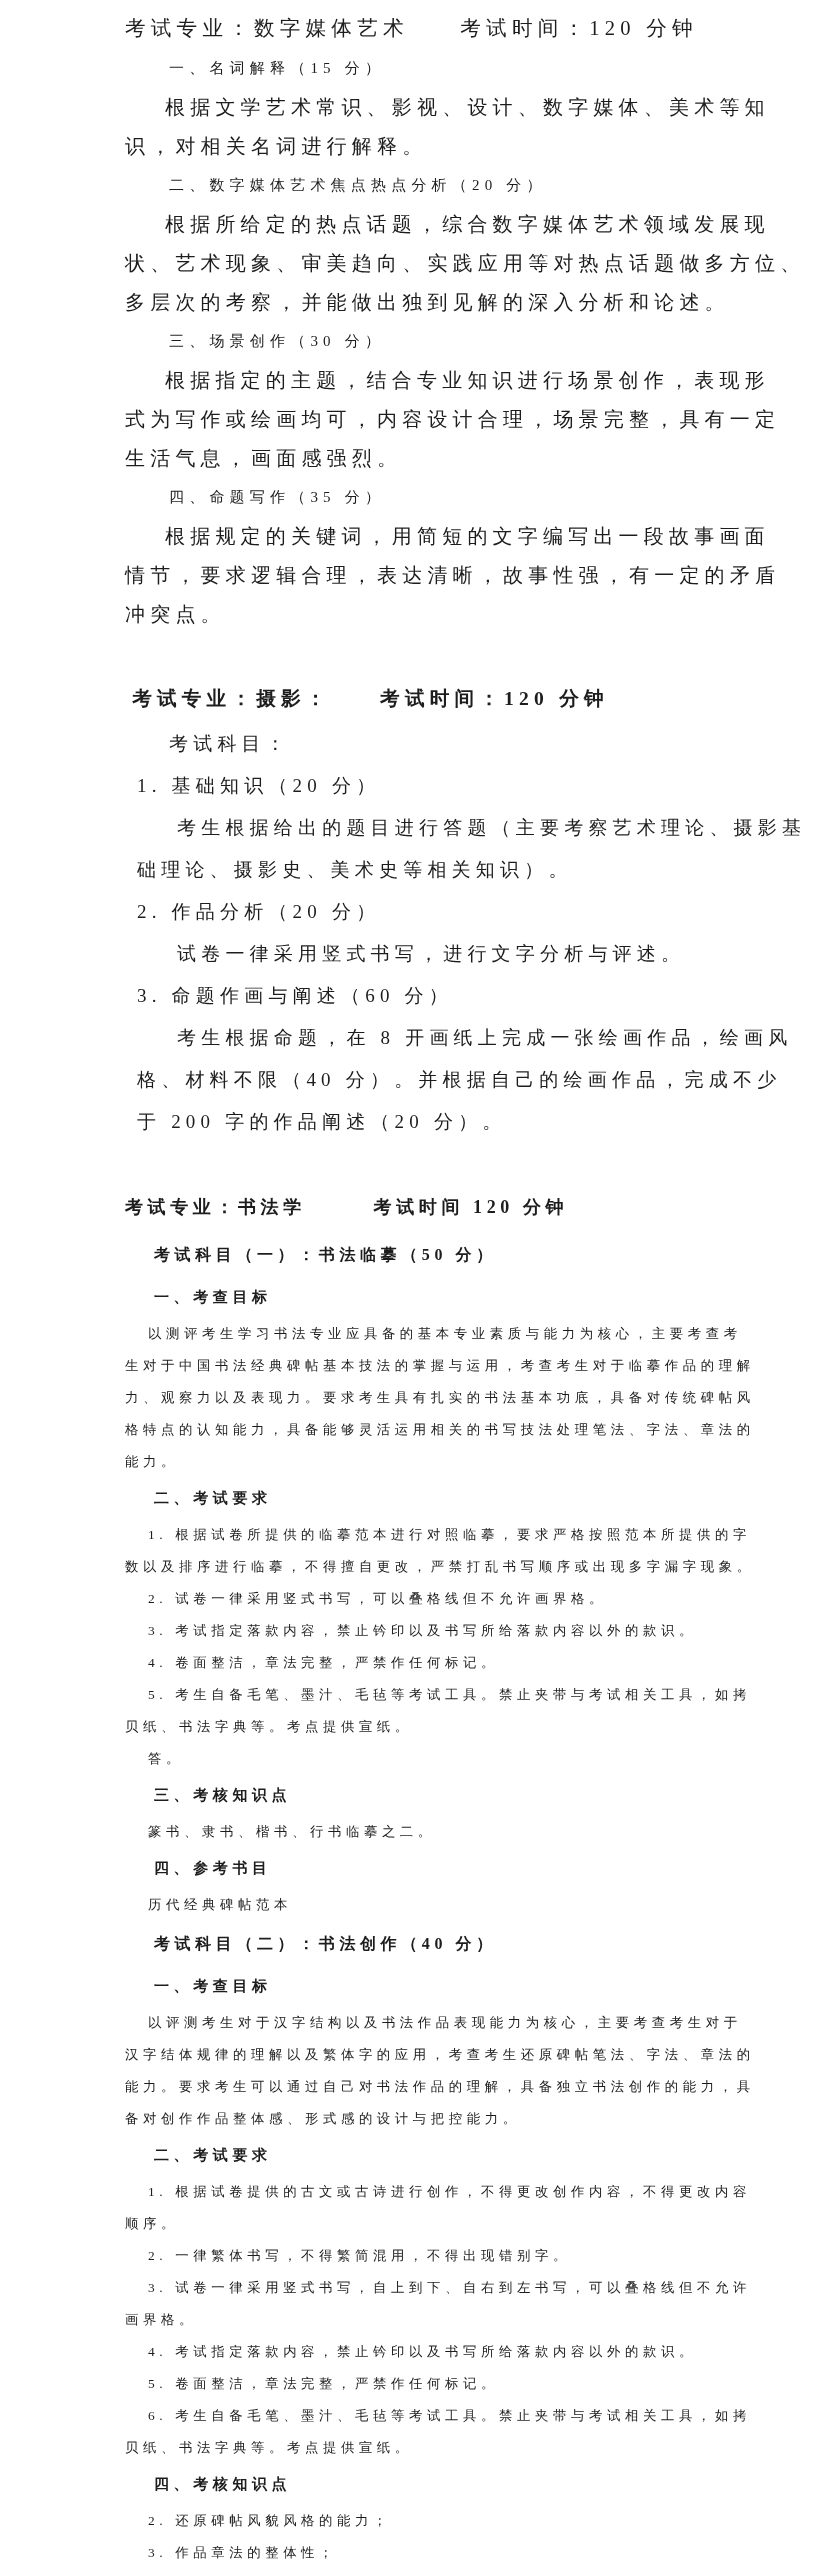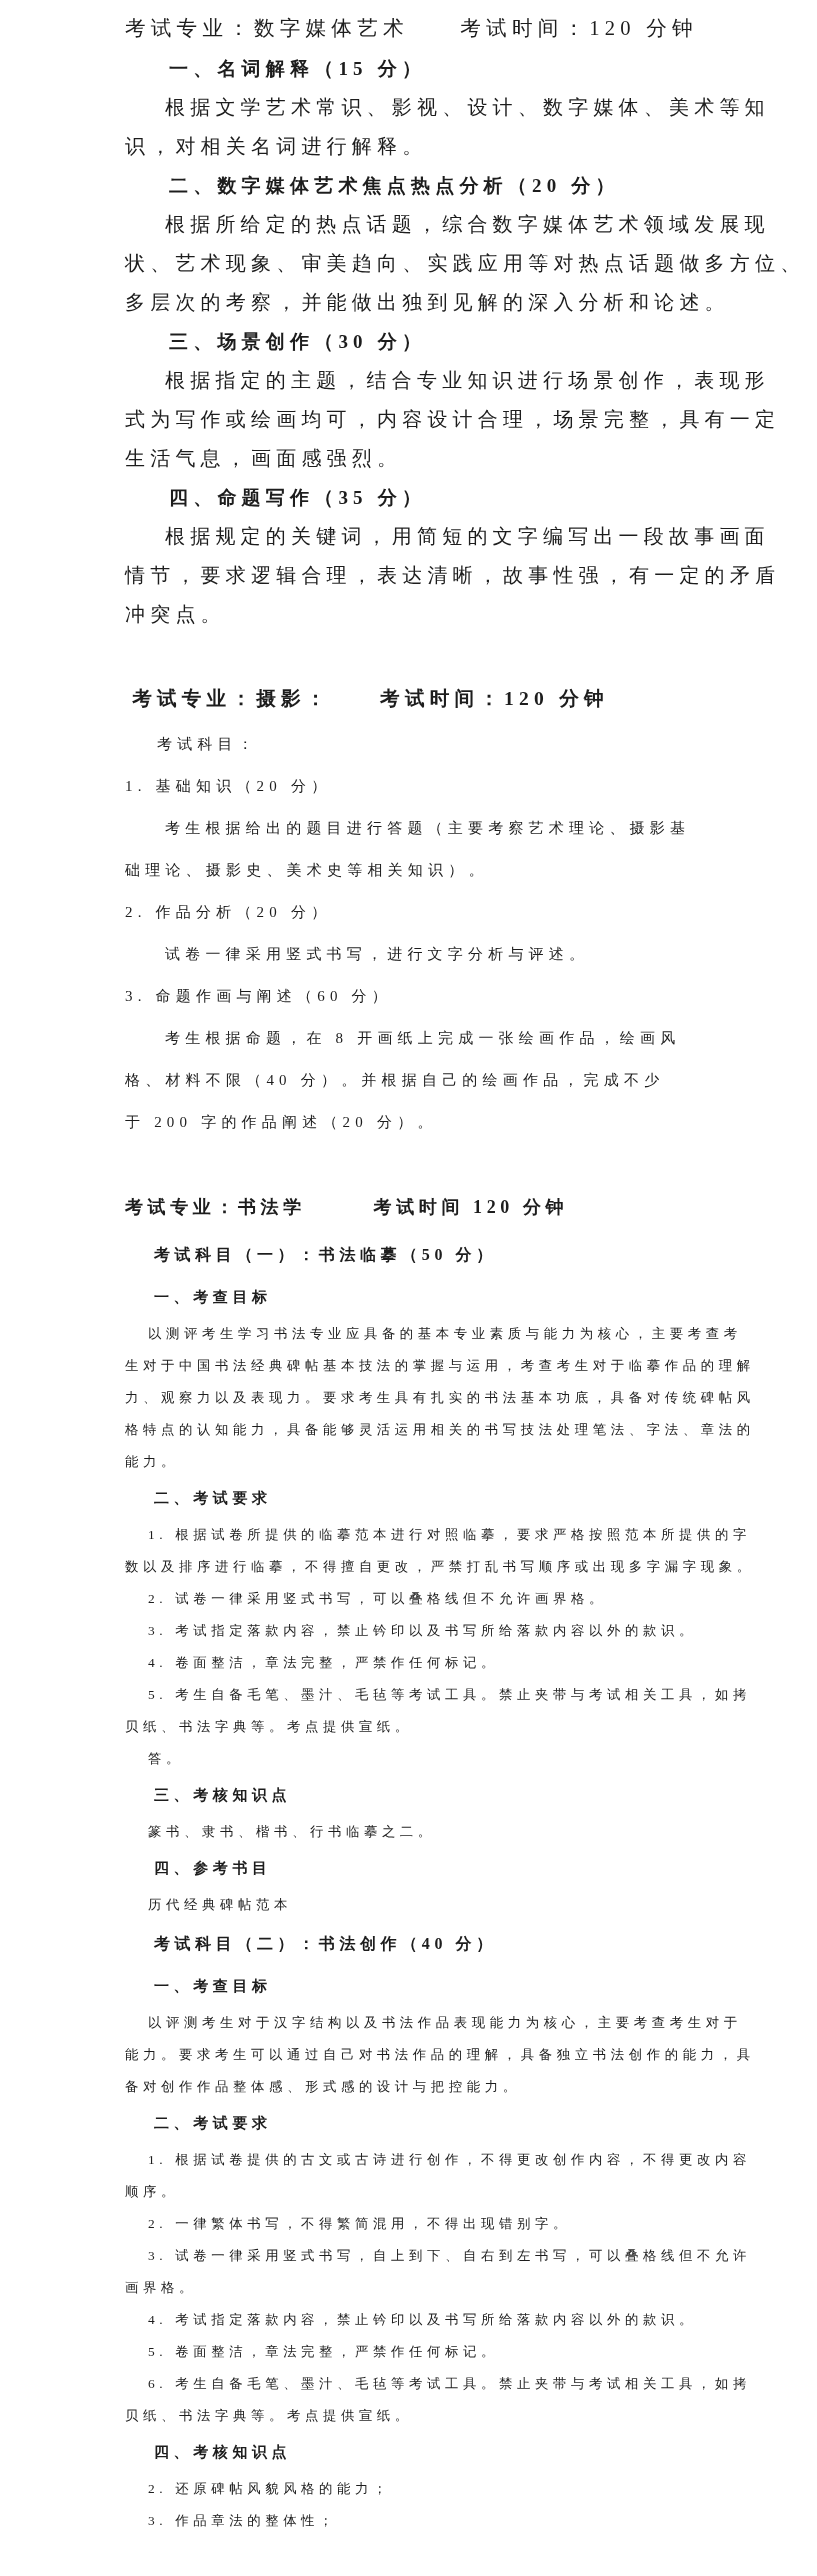--- a/index.html
+++ b/index.html
@@ -20,26 +20,26 @@
     margin-left: 125px;
     width: 639px;
   }
   .line {
     white-space: nowrap;
     letter-spacing: 5.2px;
   }
 
   
   .title-a   { font-size: 20.6px; font-weight: normal; line-height: 42px; }
-  .heading-a { font-size: 19px; font-weight: bold; line-height: 39px; text-indent: 44px; }
+  .heading-a { font-size: 15px; font-weight: normal; line-height: 39px; text-indent: 44px; }
   .body-a    { font-size: 20px; line-height: 39px; }
 
   
   .title-b   { font-size: 19.6px; font-weight: bold; line-height: 49px; margin-top: 40px; text-indent: 7.2px; }
-  .body-b    { font-size: 15px; line-height: 42px; }
+  .body-b    { font-size: 19px; line-height: 42px; margin-left: 12px; }
 
   
   .title-c    { font-size: 18px; font-weight: bold; line-height: 49px; margin-top: 40px; letter-spacing: 4.6px; }
   .heading2-c { font-size: 16px; font-weight: bold; line-height: 45px; text-indent: 29px; letter-spacing: 4.6px; }
   .heading-c  { font-size: 15px; font-weight: bold; line-height: 41px; text-indent: 29px; letter-spacing: 4.6px; }
   .body-c     { font-size: 13.4px; line-height: 32px; letter-spacing: 4.6px; }
 
   
   .ind-ab  { text-indent: 40px; }
   .ind-mid { text-indent: 32px; }
@@ -98,20 +98,21 @@
       <div class="line body-c ind-c">5. 考生自备毛笔、墨汁、毛毡等考试工具。禁止夹带与考试相关工具，如拷</div>
       <div class="line body-c">贝纸、书法字典等。考点提供宣纸。</div>
       <div class="line body-c ind-c">答。</div>
       <div class="line heading-c">三、考核知识点</div>
       <div class="line body-c ind-c">篆书、隶书、楷书、行书临摹之二。</div>
       <div class="line heading-c">四、参考书目</div>
       <div class="line body-c ind-c">历代经典碑帖范本</div>
       <div class="line heading2-c">考试科目（二）：书法创作（40 分）</div>
       <div class="line heading-c">一、考查目标</div>
       <div class="line body-c ind-c">以评测考生对于汉字结构以及书法作品表现能力为核心，主要考查考生对于</div>
+      <div class="line body-c">汉字结体规律的理解以及繁体字的应用，考查考生还原碑帖笔法、字法、章法的</div>
       <div class="line body-c">能力。要求考生可以通过自己对书法作品的理解，具备独立书法创作的能力，具</div>
       <div class="line body-c">备对创作作品整体感、形式感的设计与把控能力。</div>
       <div class="line heading-c">二、考试要求</div>
       <div class="line body-c ind-c">1. 根据试卷提供的古文或古诗进行创作，不得更改创作内容，不得更改内容</div>
       <div class="line body-c">顺序。</div>
       <div class="line body-c ind-c">2. 一律繁体书写，不得繁简混用，不得出现错别字。</div>
       <div class="line body-c ind-c">3. 试卷一律采用竖式书写，自上到下、自右到左书写，可以叠格线但不允许</div>
       <div class="line body-c">画界格。</div>
       <div class="line body-c ind-c">4. 考试指定落款内容，禁止钤印以及书写所给落款内容以外的款识。</div>
       <div class="line body-c ind-c">5. 卷面整洁，章法完整，严禁作任何标记。</div>

